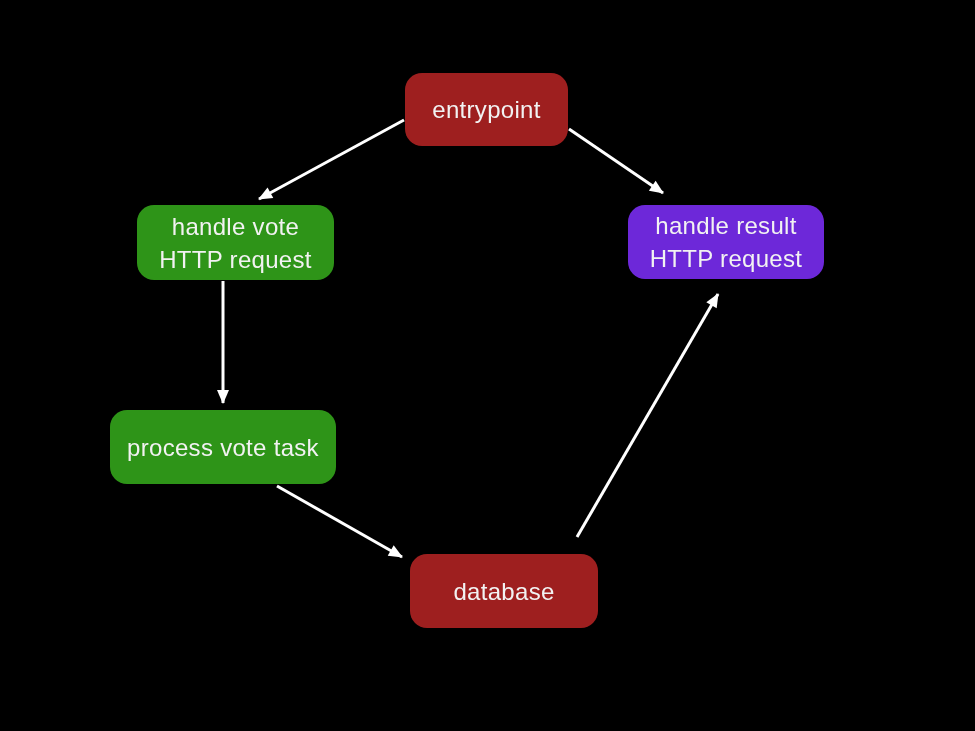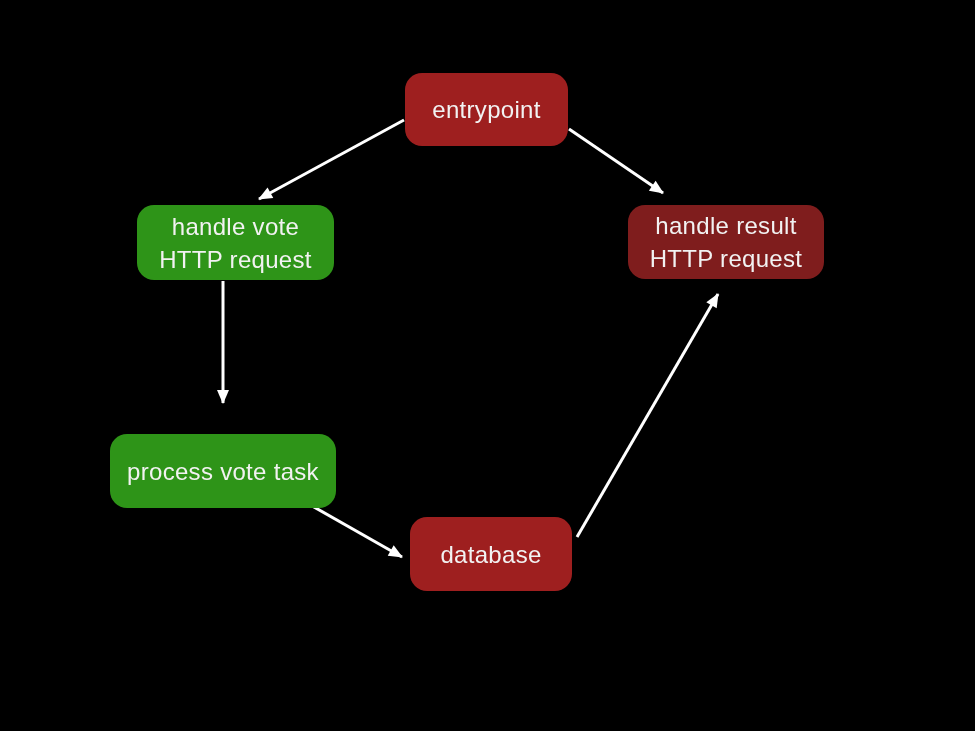--- a/index.html
+++ b/index.html
@@ -42,22 +42,22 @@
     font-weight: 400;
     line-height: 33px;
     letter-spacing: 0.3px;
   }
   .node .label {
     white-space: pre-line;
   }
   #node-entrypoint   { left: 405px; top: 73px;  width: 163px; height: 73px; }
   #node-handle-vote  { left: 121px; top: 205px; width: 197px; height: 75px; }
   #node-handle-result{ left: 628px; top: 205px; width: 196px; height: 74px; }
-  #node-process-vote { left: 110px; top: 434px; width: 226px; height: 74px; }
-  #node-database     { left: 410px; top: 517px; width: 162px; height: 74px; }
+  #node-process-vote { left: 110px; top: 410px; width: 226px; height: 74px; }
+  #node-database     { left: 410px; top: 554px; width: 188px; height: 74px; }
 </style>
 </head>
 <body>
 
 <div class="canvas">
 
   <svg class="edges" width="975" height="731" viewBox="0 0 975 731" xmlns="http://www.w3.org/2000/svg">
     <defs>
       <marker id="arrowhead" markerUnits="userSpaceOnUse" markerWidth="18" markerHeight="16" refX="14" refY="7" orient="auto">
         <path d="M1,1 L15,7 L1,13 Z" fill="#ffffff"></path>
@@ -72,21 +72,21 @@
 
   <div class="node" id="node-entrypoint" style="background-color: rgb(158, 31, 31); text-align: right;">
     <span class="label">entrypoint</span>
   </div>
 
   <div class="node" id="node-handle-vote" style="background-color: rgb(46, 148, 24); margin-left: 16px;">
     <span class="label">handle vote
 HTTP request</span>
   </div>
 
-  <div class="node" id="node-handle-result" style="background-color: #7f1d1d;">
+  <div class="node" id="node-handle-result" style="background-color: #6d28d9;">
     <span class="label">handle result
 HTTP request</span>
   </div>
 
   <div class="node" id="node-process-vote" style="background-color: rgb(46, 148, 24);">
     <span class="label">process vote task</span>
   </div>
 
   <div class="node" id="node-database" style="background-color: rgb(158, 31, 31);">
     <span class="label">database</span>

